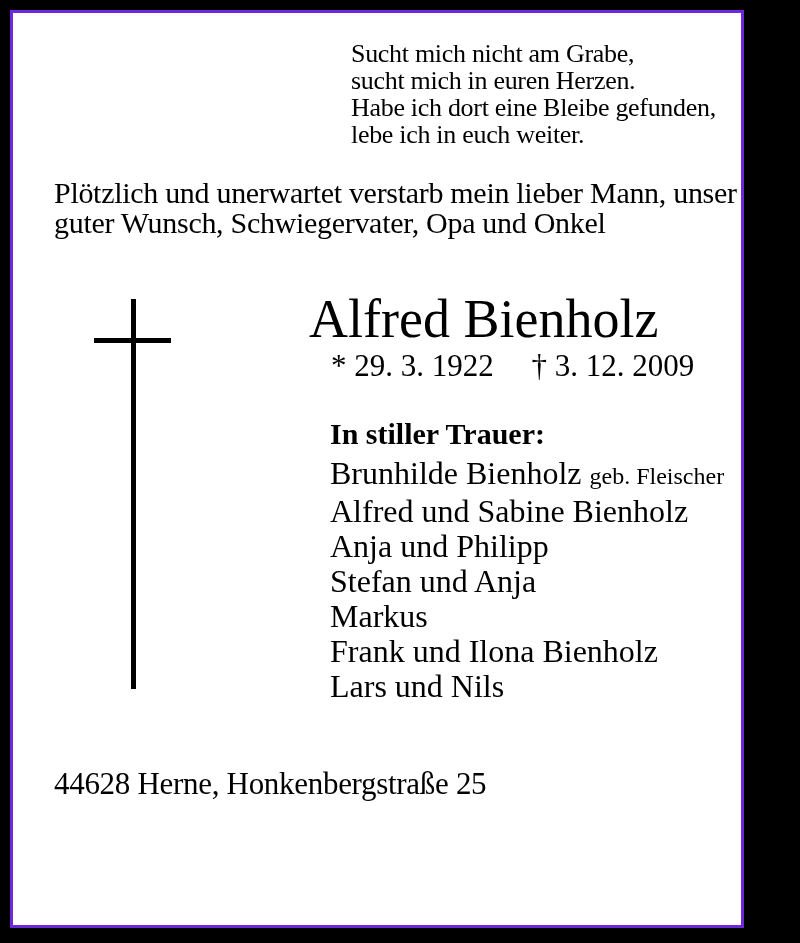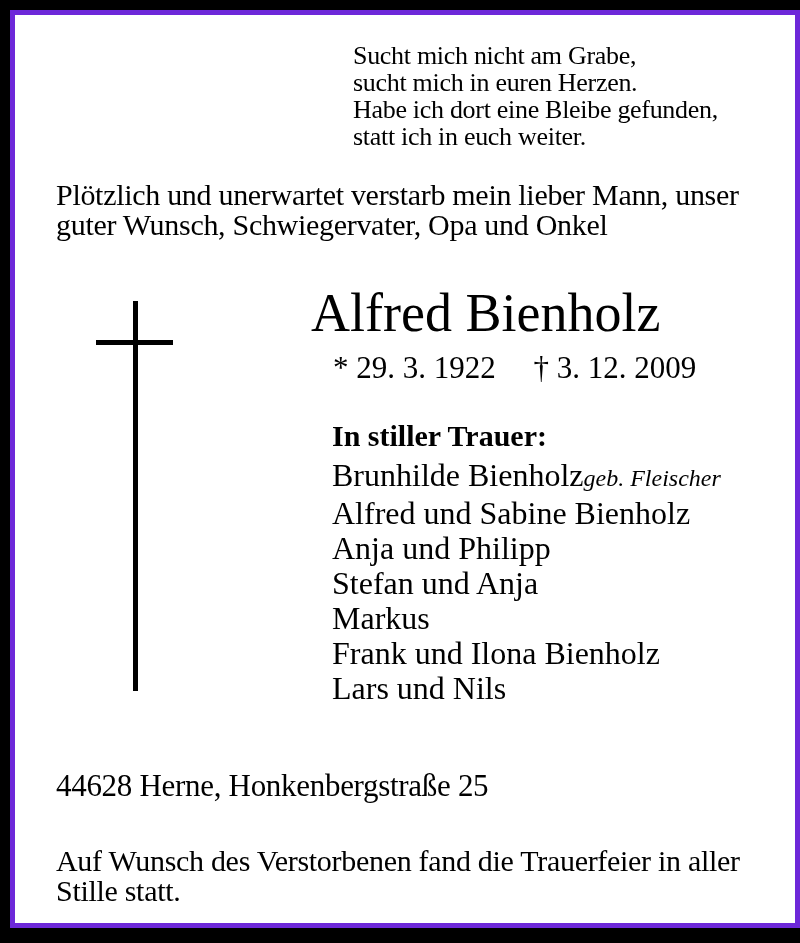--- a/index.html
+++ b/index.html
@@ -6,59 +6,59 @@
   html, body {
     width: 800px; height: 943px;
     background: #000000;
     font-family: "Liberation Serif", "DejaVu Serif", serif;
     color: #000000;
     overflow: hidden;
   }
   .card {
     position: absolute;
     left: 10px; top: 10px;
-    width: 790px; height: 918px;
+    width: 734px; height: 918px;
     background: #ffffff;
-    border: 5px solid #6d28d9;
+    border: 3px solid #6d28d9;
   }
   .abs { position: absolute; white-space: nowrap; }
 
   .poem {
     left: 338px; top: 27px;
     font-size: 26px; line-height: 27px;
     letter-spacing: -0.3px;
   }
   .intro {
     left: 41px; top: 165px;
     font-size: 30px; line-height: 30px;
     letter-spacing: -0.3px;
   }
   .cross-bar { position: absolute; background: #000000; }
   .cross-v { left: 118px; top: 286px; width: 5px;  height: 390px; }
   .cross-h { left: 81px;  top: 325px; width: 77px; height: 5px; }
 
   .name {
-    left: 296px; top: 271px;
+    left: 296px; top: 279px;
     font-size: 54px; line-height: 54px;
   }
   .dates {
     left: 318px; top: 337px;
     font-size: 31px; line-height: 31px;
   }
   .dates .death { margin-left: 30px; }
 
   .mourning-label {
     left: 317px; top: 406px;
     font-size: 30px; line-height: 30px; font-weight: bold;
   }
   .family {
     left: 317px; top: 443px;
     font-size: 32px; line-height: 35px;
   }
-  .family .suffix { font-size: 24px; margin-left: 0; font-style: italic; }
+  .family .suffix { font-size: 24px; margin-left: 8px; }
 
   .address {
     left: 41px; top: 755px;
     font-size: 31px; line-height: 31px;
     letter-spacing: -0.3px;
     text-align: center;
   }
   .closing {
     left: 41px; top: 831px;
     font-size: 30px; line-height: 30px;
@@ -67,21 +67,21 @@
 </style>
 </head>
 <body>
 
 <div class="card">
 
   <div class="abs poem">
     <div>Sucht mich nicht am Grabe,</div>
     <div>sucht mich in euren Herzen.</div>
     <div>Habe ich dort eine Bleibe gefunden,</div>
-    <div>statt ich in euch weiter.</div>
+    <div>lebe ich in euch weiter.</div>
   </div>
 
   <div class="abs intro">
     <div>Plötzlich und unerwartet verstarb mein lieber Mann, unser</div>
     <div>guter Wunsch, Schwiegervater, Opa und Onkel</div>
   </div>
 
   <div>
     <div class="cross-bar cross-v"></div>
     <div class="cross-bar cross-h"></div>
@@ -114,18 +114,14 @@
     <div>
       <span>Frank und Ilona Bienholz</span>
     </div>
     <div>
       <span>Lars und Nils</span>
     </div>
   </div>
 
   <div class="abs address">44628 Herne, Honkenbergstraße 25</div>
 
-  <div class="abs closing">
-    <div>Auf Wunsch des Verstorbenen fand die Trauerfeier in aller</div>
-    <div>Stille statt.</div>
-  </div>
 
 </div>
 
 </body></html>

